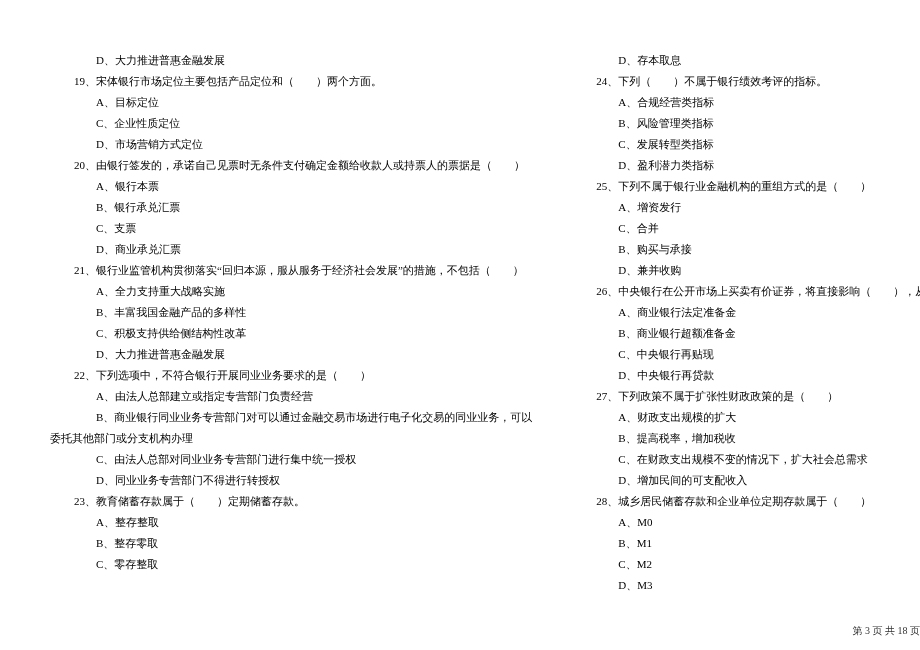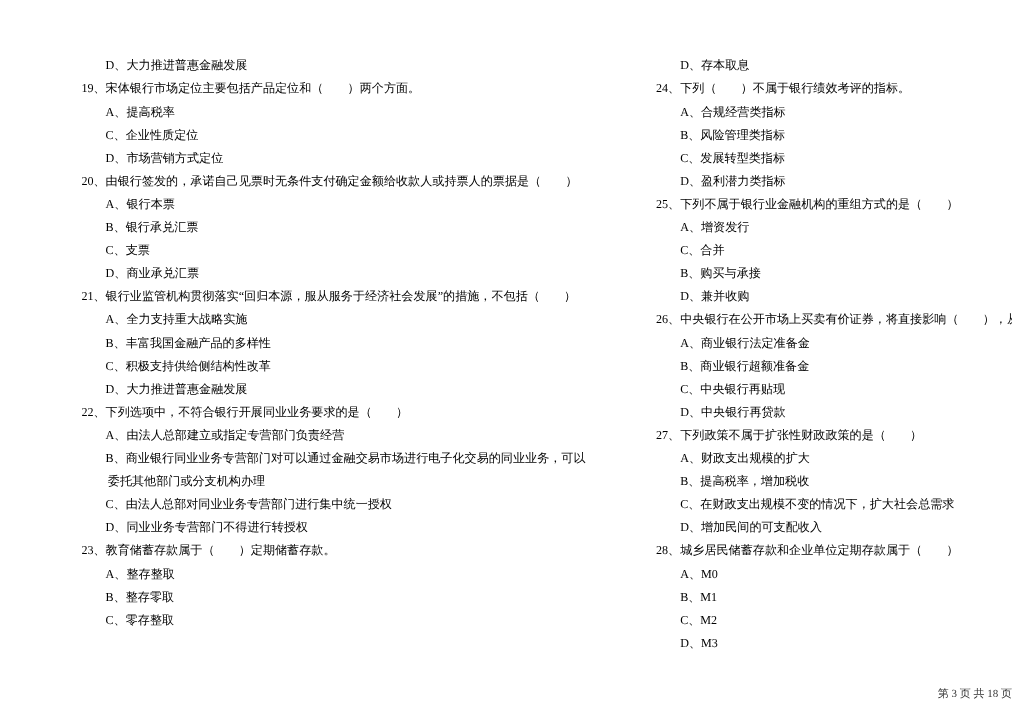--- a/index.html
+++ b/index.html
@@ -28,40 +28,39 @@
       white-space: nowrap;
     }
     .option {
       padding-left: 46px;
     }
     .question {
       padding-left: 24px;
     }
     .wrap {
       padding-left: 0px;
-      margin-left: 48px;
     }
     .footer {
       position: absolute;
       bottom: 12px;
       left: 0;
       right: 0;
       text-align: right;
       font-size: 10px;
       color: #333;
     }
   </style>
 </head>
 <body>
 
 <div class="content">
   <div class="column">
     <div class="line option">D、大力推进普惠金融发展</div>
     <div class="line question">19、宋体银行市场定位主要包括产品定位和（　　）两个方面。</div>
-    <div class="line option">A、提高税率</div>
+    <div class="line option">A、目标定位</div>
     <div class="line option">C、企业性质定位</div>
     <div class="line option">D、市场营销方式定位</div>
     <div class="line question">20、由银行签发的，承诺自己见票时无条件支付确定金额给收款人或持票人的票据是（　　）</div>
     <div class="line option">A、银行本票</div>
     <div class="line option">B、银行承兑汇票</div>
     <div class="line option">C、支票</div>
     <div class="line option">D、商业承兑汇票</div>
     <div class="line question">21、银行业监管机构贯彻落实“回归本源，服从服务于经济社会发展”的措施，不包括（　　）</div>
     <div class="line option">A、全力支持重大战略实施</div>
     <div class="line option">B、丰富我国金融产品的多样性</div>

